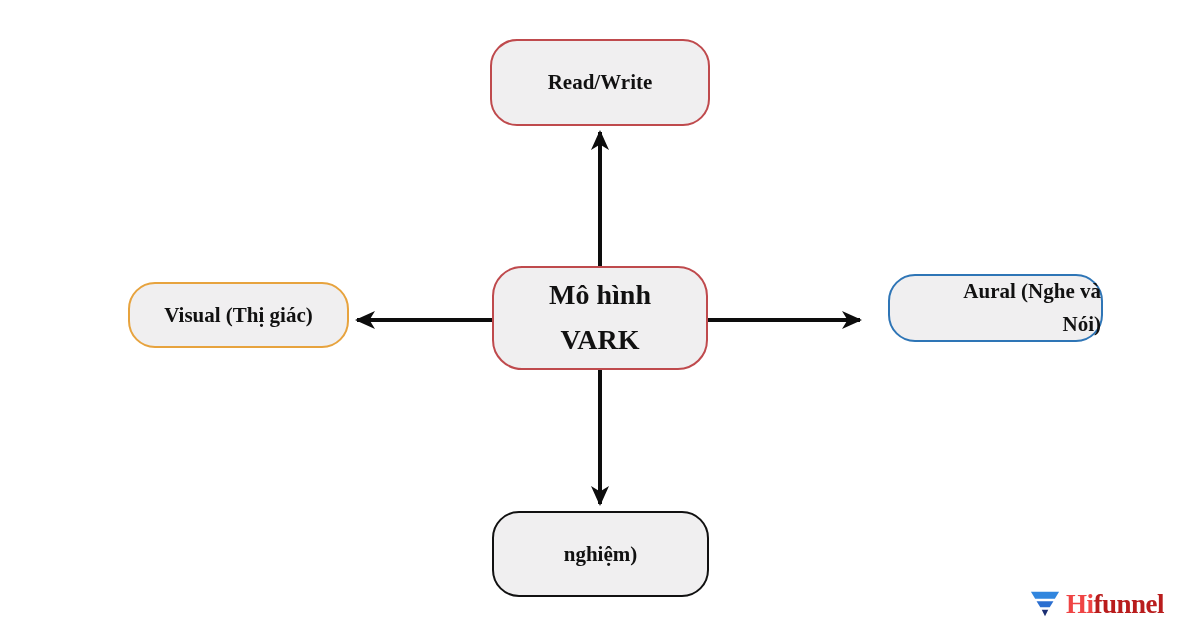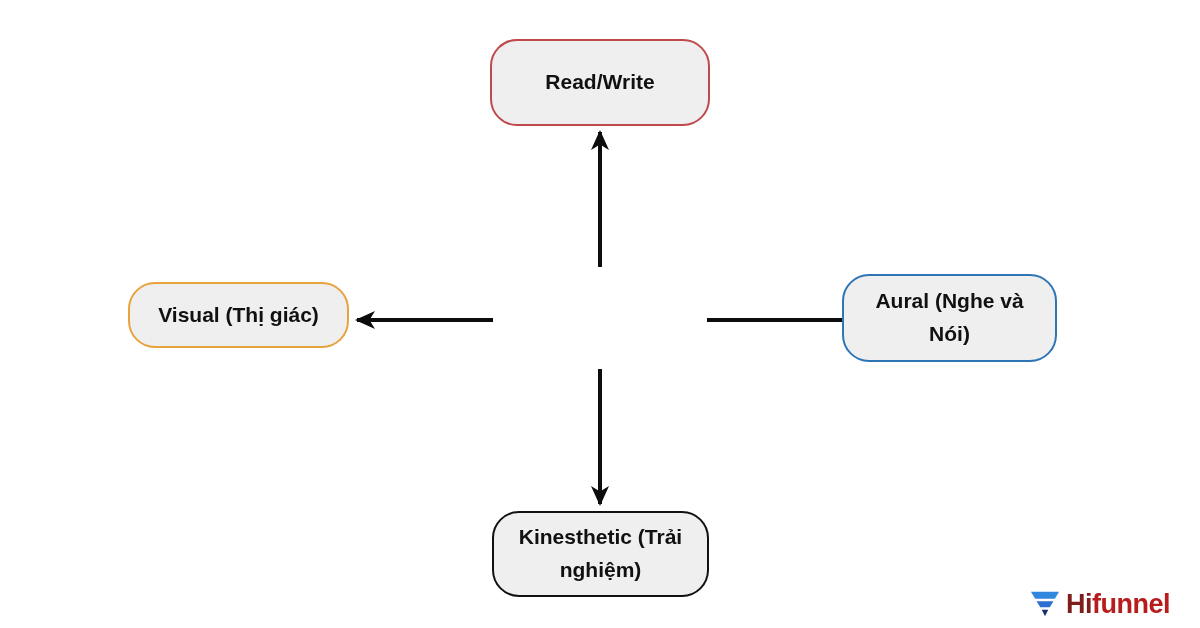--- a/index.html
+++ b/index.html
@@ -3,21 +3,21 @@
 <meta charset="utf-8">
 <style>
   * { margin: 0; padding: 0; box-sizing: border-box; }
   html, body { background: #ffffff; }
   .canvas {
     position: relative;
     width: 1200px;
     height: 628px;
     background: #ffffff;
     overflow: hidden;
-    font-family: Liberation Sans, sans-serif;
+    font-family: Liberation Serif, serif;
   }
   .arrows {
     position: absolute;
     left: 0; top: 0;
     width: 1200px; height: 628px;
   }
   .arrows line { stroke-width: 4; }
   .node {
     position: absolute;
     background: #f0eff0;
@@ -30,21 +30,21 @@
     text-align: center;
     color: #111111;
     font-weight: 700;
     font-size: 21px;
     line-height: 1.57;
   }
   .node-top    { left: 490px; top: 39px;  width: 220px; height: 87px; }
   .node-center { left: 492px; top: 266px; width: 216px; height: 104px;
                  font-size: 28px; line-height: 1.6; border-radius: 30px; }
   .node-left   { left: 128px; top: 282px; width: 221px; height: 66px; }
-  .node-right  { left: 842px; top: 274px; width: 215px; height: 88px; }
+  .node-right  { left: 888px; top: 274px; width: 215px; height: 68px; align-items: flex-end; }
   .node-bottom { left: 492px; top: 511px; width: 217px; height: 86px; }
   .node span { display: block; }
 
   .logo {
     position: absolute;
     left: 1030px; top: 589px;
     display: flex;
     align-items: center;
     gap: 6px;
   }
@@ -69,37 +69,40 @@
     <line x1="600" y1="267" x2="600" y2="132" marker-end="url(#ah)" style="stroke: rgb(13, 13, 13);"></line>
     <line x1="600" y1="369" x2="600" y2="504" marker-end="url(#ah)" style="stroke: rgb(13, 13, 13);"></line>
     <line x1="493" y1="320" x2="357" y2="320" marker-end="url(#ah)" style="stroke: rgb(13, 13, 13);"></line>
     <line x1="707" y1="320" x2="860" y2="320" marker-end="url(#ah)" style="stroke: rgb(13, 13, 13);"></line>
   </svg>
 
   <div class="node node-top" style="border-color: rgb(191, 74, 77); background: rgb(240, 239, 240);">
     <span>Read/Write</span>
   </div>
 
+  <div class="node node-center" style="border-color: rgb(191, 74, 77); background: rgb(240, 239, 240);">
+    <span>Mô hình</span>
+    <span>VARK</span>
+  </div>
 
   <div class="node node-left" style="border-color: rgb(231, 163, 62); background: rgb(240, 239, 240);">
     <span>Visual (Thị giác)</span>
   </div>
 
   <div class="node node-right" style="border-color: rgb(46, 117, 182); background: rgb(240, 239, 240);">
     <span>Aural (Nghe và</span>
     <span>Nói)</span>
   </div>
 
   <div class="node node-bottom" style="border-color: rgb(17, 17, 17); background: rgb(240, 239, 240);">
-    <span>Kinesthetic (Trải</span>
     <span>nghiệm)</span>
   </div>
 
   <div class="logo">
     <svg width="30" height="30" viewBox="0 0 32 32" xmlns="http://www.w3.org/2000/svg">
       <polygon points="1,3 31,3 26.5,10.5 5.5,10.5" style="fill: rgb(49, 134, 222);"></polygon>
       <polygon points="7,13 25,13 21,19.5 11,19.5" style="fill: rgb(43, 111, 208);"></polygon>
       <polygon points="12.5,22 19.5,22 16,29" style="fill: rgb(27, 47, 114);"></polygon>
     </svg>
-    <div class="logo-text"><span style="color: #7f1d1d;">Hi</span><span style="color: #b91c1c;">funnel</span></div>
+    <div class="logo-text"><span style="color: #ef4444;">Hi</span><span style="color: #b91c1c;">funnel</span></div>
   </div>
 
 </div>
 
 </body></html>

